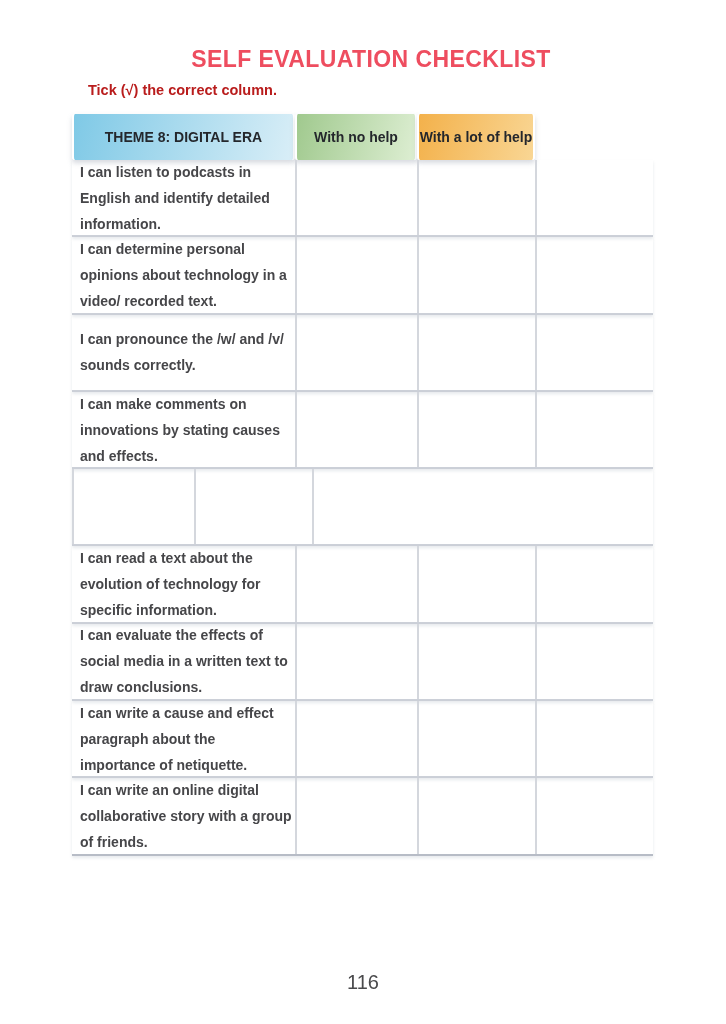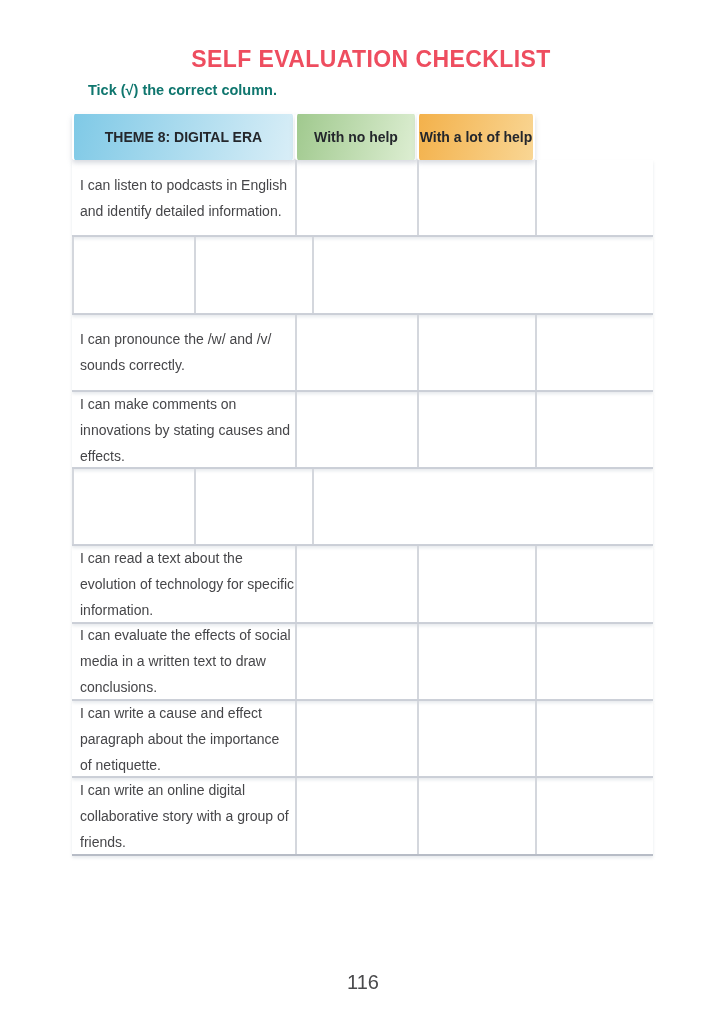--- a/index.html
+++ b/index.html
@@ -25,21 +25,21 @@
     font-size: 23px;
     font-weight: bold;
     letter-spacing: 0.4px;
   }
   .instruction {
     position: absolute;
     top: 82px;
     left: 88px;
     font-size: 14.5px;
     font-weight: bold;
-    color: #0f766e;
+    color: #b91c1c;
   }
   .table {
     position: absolute;
     top: 114px;
     left: 72px;
     width: 581px;
   }
   .thead {
     display: flex;
     height: 46px;
@@ -72,20 +72,21 @@
   }
   .trow:last-child {
     border-bottom: 2px solid #b7bcc6;
   }
   .cell { box-sizing: border-box; }
   .stmt {
     width: 223px;
     display: flex;
     align-items: center;
     padding-left: 8px;
+    font-weight: bold;
   }
   .stmt p {
     margin: 0;
     width: 214px;
     font-size: 14px;
     line-height: 26px;
     color: #464649;
     overflow-wrap: break-word;
   }
   .tick {
@@ -132,20 +133,23 @@
       <div class="trow">
         <div class="cell stmt">
           <p>I can listen to podcasts in English and identify detailed information.</p>
         </div>
         <div class="cell tick c2"></div>
         <div class="cell tick c3"></div>
         <div class="cell tick c4"></div>
       </div>
 
       <div class="trow">
+        <div class="cell stmt">
+          <p>I can determine personal opinions about technology in a video/ recorded text.</p>
+        </div>
         <div class="cell tick c2"></div>
         <div class="cell tick c3"></div>
         <div class="cell tick c4"></div>
       </div>
 
       <div class="trow">
         <div class="cell stmt">
           <p>I can pronounce the /w/ and /v/ sounds correctly.</p>
         </div>
         <div class="cell tick c2"></div>

